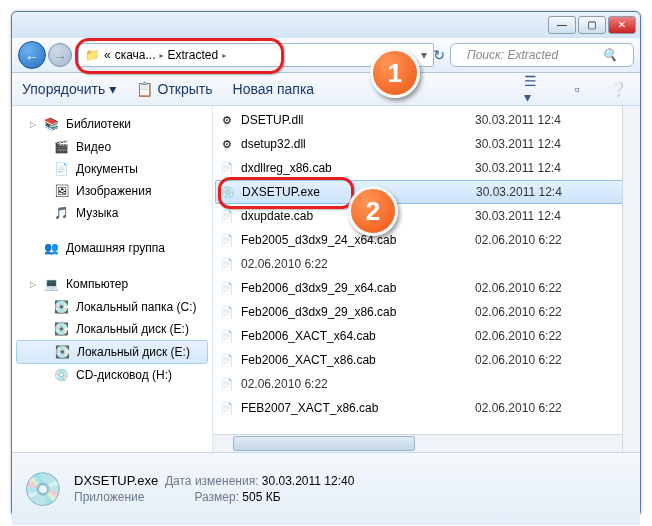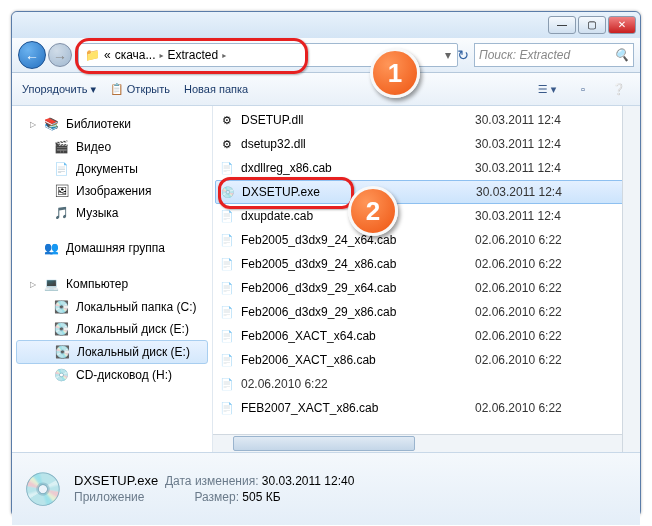--- a/index.html
+++ b/index.html
@@ -10,22 +10,22 @@
 .btn-close{background:linear-gradient(#f08080,#c82020);border-color:#a01818;color:#fff;width:40px}
 .navbar{height:34px;background:linear-gradient(#fafcfe,#e4eef8);border-bottom:1px solid #b5c8db;display:flex;align-items:center;padding:0 6px;position:relative}
 .nav-back,.nav-fwd{width:26px;height:26px;border-radius:50%;background:radial-gradient(circle at 35% 30%,#6bb3f0,#2570c0);border:1px solid #1a5090;color:#fff;display:flex;align-items:center;justify-content:center;font-size:14px;margin-right:2px}
 .nav-fwd{width:22px;height:22px;background:radial-gradient(circle at 35% 30%,#d0dce8,#a0b8d0);border-color:#8090a8;color:#888}
 .addr-wrap{flex:1;margin:0 4px;position:relative;height:24px}
 .addr{width:100%;height:22px;background:#fff;border:1px solid #a0b8d0;border-radius:2px;display:flex;align-items:center;padding:0 4px;font-size:12px}
 .addr span{padding:0 2px}
 .addr .sep{color:#666;font-size:8px}
 .ring1{position:absolute;left:-3px;top:-5px;right:140px;height:30px;border:3px solid #e62020;border-radius:14px;box-shadow:1px 1px 2px rgba(0,0,0,0.3);pointer-events:none;z-index:5}
 .refresh{width:22px;height:22px;display:flex;align-items:center;justify-content:center;color:#3060a0;font-size:14px}
-.search{width:150px;height:22px;background:#fff;border:1px solid #a0b8d0;border-radius:0;padding:0 4px;font-style:italic;color:#888;line-height:22px;display:flex;align-items:center;justify-content:space-between}
-.toolbar{height:32px;background:linear-gradient(#f8fbfe,#e8f0f8);border-bottom:1px solid #c8d8e8;display:flex;align-items:center;padding:0 10px;gap:14px;color:#1a3a6a;font-size:11px}
+.search{width:150px;height:22px;background:#fff;border:1px solid #a0b8d0;border-radius:6px;padding:0 16px;font-style:italic;color:#888;line-height:22px;display:flex;align-items:center;justify-content:space-between}
+.toolbar{height:32px;background:linear-gradient(#f8fbfe,#e8f0f8);border-bottom:1px solid #c8d8e8;display:flex;align-items:center;padding:0 10px;gap:20px;color:#1a3a6a;font-size:14px}
 .toolbar .spacer{flex:1}
 .toolbar .iconbtn{width:22px;height:22px;display:flex;align-items:center;justify-content:center;color:#3a5a8a}
 .body{display:flex;height:346px;background:#fff}
 .side{width:200px;border-right:1px solid #e0e8f0;padding:4px 0;overflow:hidden}
 .side .grp{padding:6px 0 4px 18px;display:flex;align-items:center;gap:6px}
 .side .grp .chev{font-size:8px;color:#888;width:8px}
 .side .item{padding:3px 0 3px 42px;display:flex;align-items:center;gap:6px}
 .side .item.sel{background:linear-gradient(#e8f2ff,#d4e8fc);border:1px solid #a8cef0;border-radius:3px;margin:0 4px;padding-left:38px}
 .icon{width:16px;height:16px;display:inline-flex;align-items:center;justify-content:center;font-size:12px}
 .main{flex:1;overflow:hidden;position:relative}
@@ -174,21 +174,20 @@
             <span class="fname">dxupdate.cab</span>
             <span class="fdate">30.03.2011 12:4</span>
           </div>
           <div class="frow">
             <span class="fic">📄</span>
             <span class="fname">Feb2005_d3dx9_24_x64.cab</span>
             <span class="fdate">02.06.2010 6:22</span>
           </div>
           <div class="frow">
             <span class="fic">📄</span>
-            <span class="fname">Feb2005_d3dx9_24_x86.cab</span>
             <span class="fdate">02.06.2010 6:22</span>
           </div>
           <div class="frow">
             <span class="fic">📄</span>
             <span class="fname">Feb2006_d3dx9_29_x64.cab</span>
             <span class="fdate">02.06.2010 6:22</span>
           </div>
           <div class="frow">
             <span class="fic">📄</span>
             <span class="fname">Feb2006_d3dx9_29_x86.cab</span>

